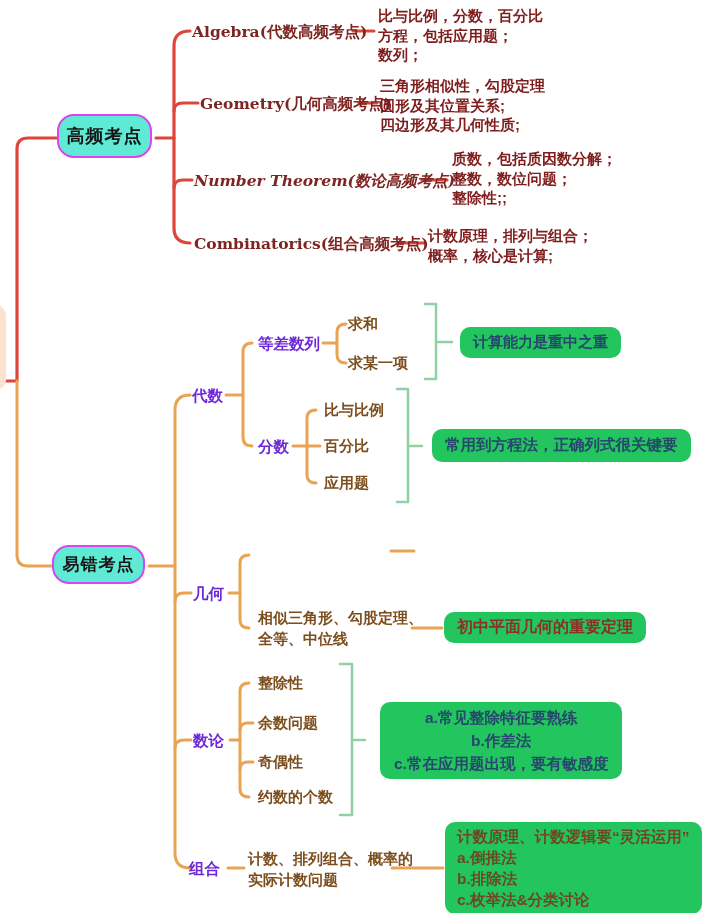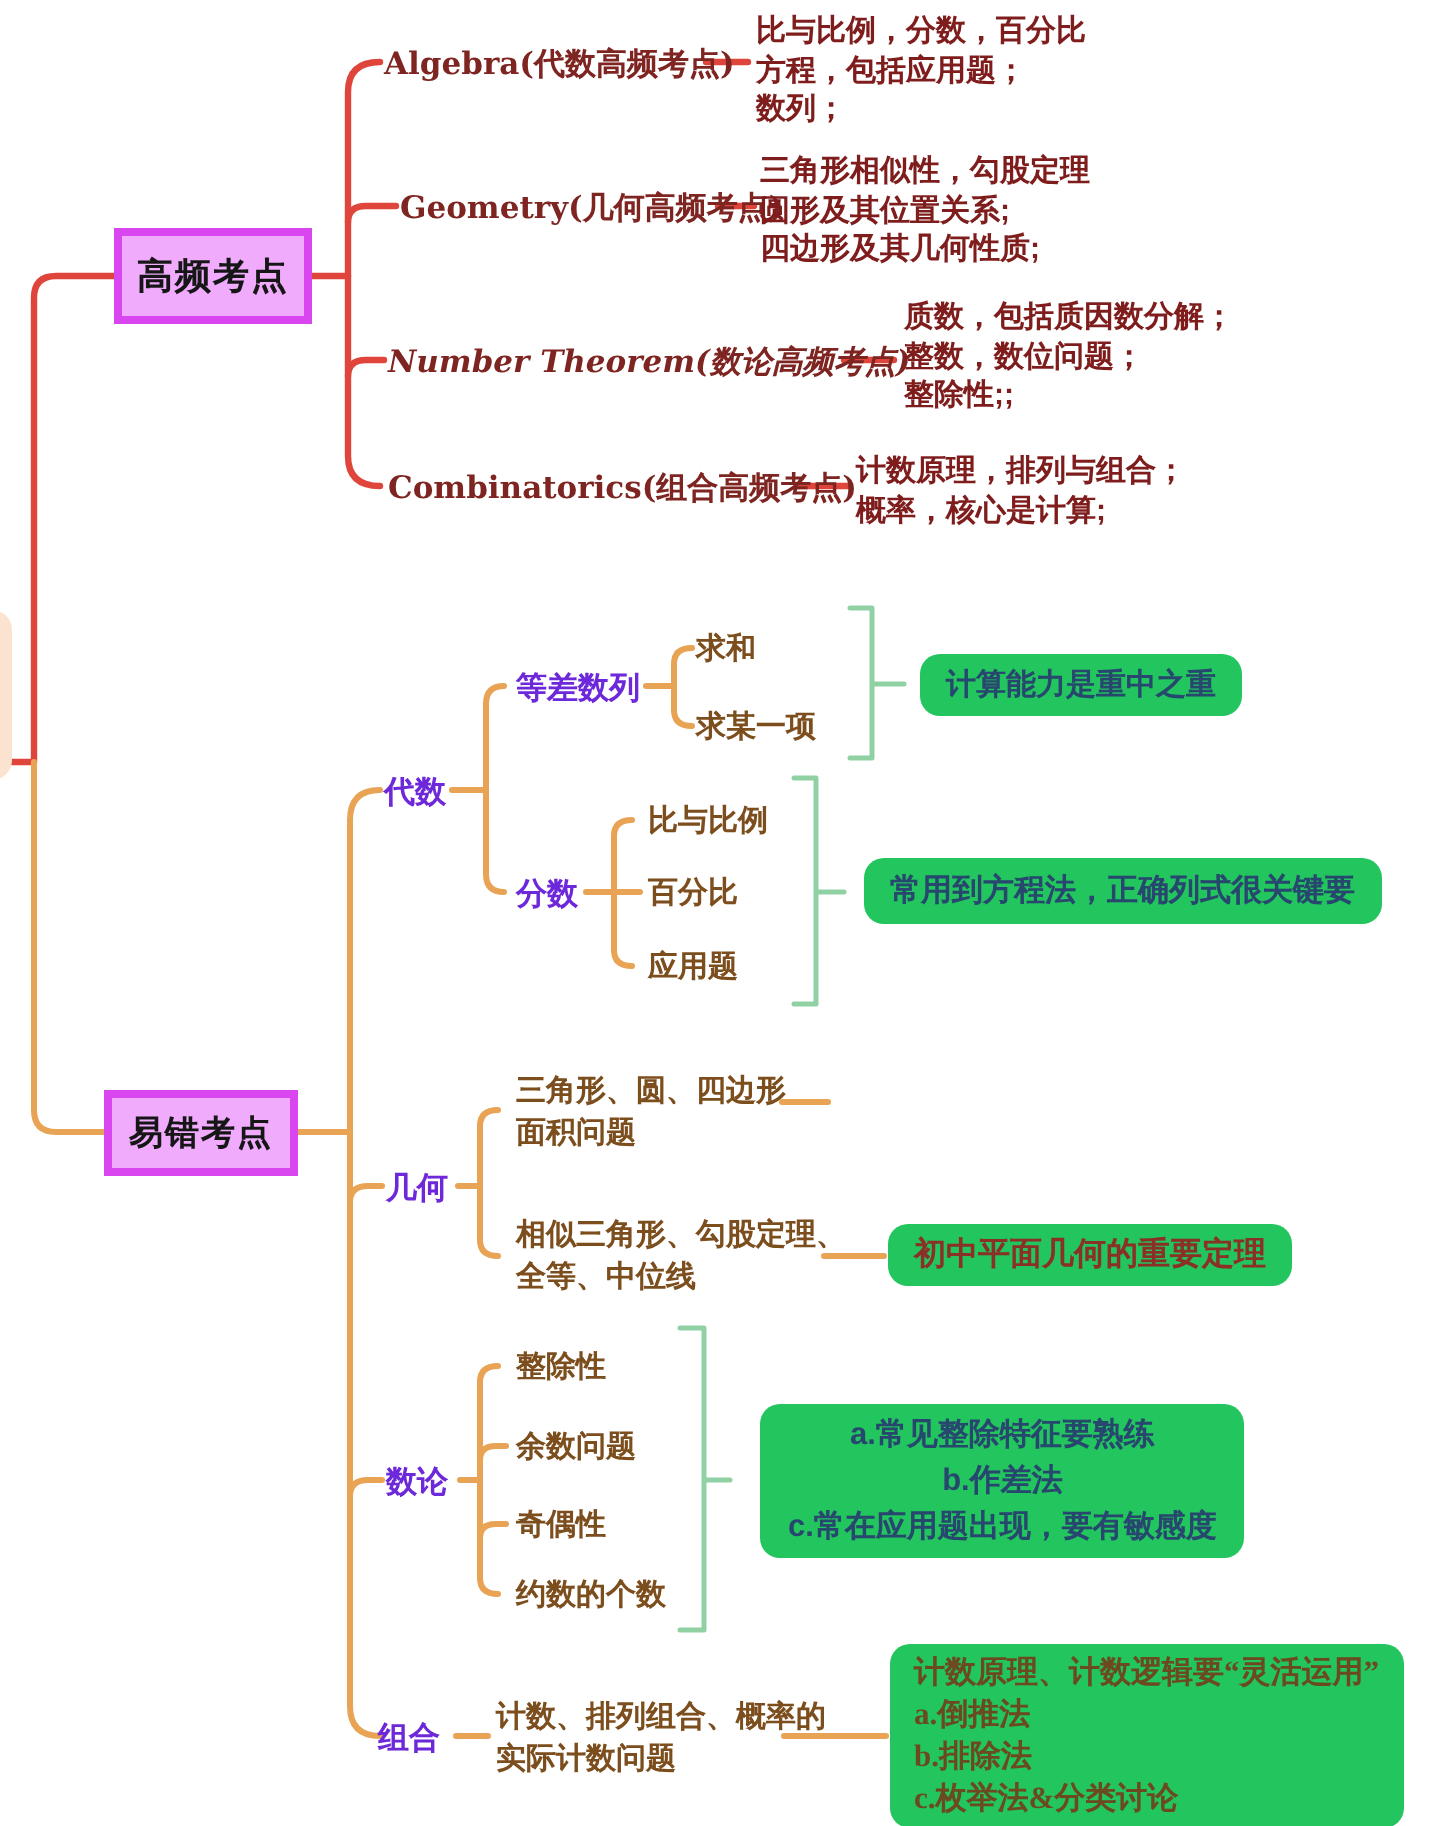--- a/index.html
+++ b/index.html
@@ -6,32 +6,32 @@
   .canvas{position:relative;width:725px;height:913px;background:#ffffff;overflow:hidden;
           font-family:"Liberation Sans",sans-serif;}
   svg.wires{position:absolute;left:0;top:0;pointer-events:none;}
   svg.wires path{fill:none;stroke-linecap:round;stroke-linejoin:round;}
   .txt{position:absolute;font-weight:bold;white-space:nowrap;}
   .hf-label{font-family:"DejaVu Serif","Liberation Serif",serif;font-size:15.5px;color:#7e2522;}
   .hf-notes{font-size:15px;color:#7f1d1d;line-height:19.5px;}
   .n-mid{font-size:15.5px;color:#6d28d9;}
   .n-leaf{font-size:15px;color:#7c4e1d;}
   .two-line{line-height:21px;}
-  .topic{position:absolute;background:#f0abfc;border:4px solid #d946ef;border-radius:0;
+  .topic{position:absolute;background:#5eead4;border:2px solid #d946ef;border-radius:17px;
          display:flex;align-items:center;justify-content:center;font-weight:bold;color:#161616;}
   .topic-hf{left:57px;top:114px;width:91px;height:40px;font-size:18px;letter-spacing:1px;}
   .topic-ec{left:52px;top:545px;width:89px;height:35px;font-size:17px;letter-spacing:1px;}
   .root{position:absolute;left:-34px;top:305px;width:40px;height:85px;background:#fce3d0;border-radius:10px;}
   .badge{position:absolute;background:#22c55e;border-radius:10px;font-weight:bold;white-space:nowrap;}
   .badge1{left:460px;top:327px;padding:6px 13px;color:#27476e;font-size:15px;}
   .badge2{left:432px;top:429px;padding:6px 13px;color:#27476e;font-size:15.5px;}
   .badge3{left:416px;top:510px;padding:4px 12px;color:#5c4a28;font-size:15px;line-height:21px;}
   .badge4{left:444px;top:612px;padding:5px 13px;color:#8b3026;font-size:16px;}
   .badge5{left:380px;top:702px;padding:4px 14px;color:#27476e;font-size:15.5px;line-height:23px;text-align:center;}
-  .badge6{left:445px;top:822px;padding:4px 12px;color:#6b4a20;font-size:15.5px;line-height:21px;font-family:Liberation Serif, serif;}
+  .badge6{left:445px;top:822px;padding:4px 12px;color:#6b4a20;font-size:15.5px;line-height:21px;}
 </style>
 </head>
 <body>
 
 <div class="canvas">
 
   <svg class="wires" width="725" height="913" viewBox="0 0 725 913">
 
     <g stroke-width="3.2" stroke="#e0453c">
       <path d="M 5 381 L 17 381 M 17 381 L 17 149 Q 17 138 28 138 L 57 138"></path>
@@ -115,24 +115,20 @@
   <div class="txt n-leaf" style="left:348px;top:354px;">求某一项</div>
   <div class="badge badge1">计算能力是重中之重</div>
 
   <div class="txt n-mid" style="left:258px;top:437px;">分数</div>
   <div class="txt n-leaf" style="left:324px;top:401px;">比与比例</div>
   <div class="txt n-leaf" style="left:324px;top:437px;">百分比</div>
   <div class="txt n-leaf" style="left:324px;top:474px;">应用题</div>
   <div class="badge badge2">常用到方程法，正确列式很关键要</div>
 
   <div class="txt n-mid" style="left:193px;top:584px;">几何</div>
-  <div class="txt n-leaf two-line" style="left:258px;top:535px;">
-    <div>三角形、圆、四边形</div>
-    <div>面积问题</div>
-  </div>
   <div class="txt n-leaf two-line" style="left:258px;top:607px;">
     <div>相似三角形、勾股定理、</div>
     <div>全等、中位线</div>
   </div>
   <div class="badge badge4">初中平面几何的重要定理</div>
 
   <div class="txt n-mid" style="left:193px;top:731px;">数论</div>
   <div class="txt n-leaf" style="left:258px;top:674px;">整除性</div>
   <div class="txt n-leaf" style="left:258px;top:714px;">余数问题</div>
   <div class="txt n-leaf" style="left:258px;top:753px;">奇偶性</div>

